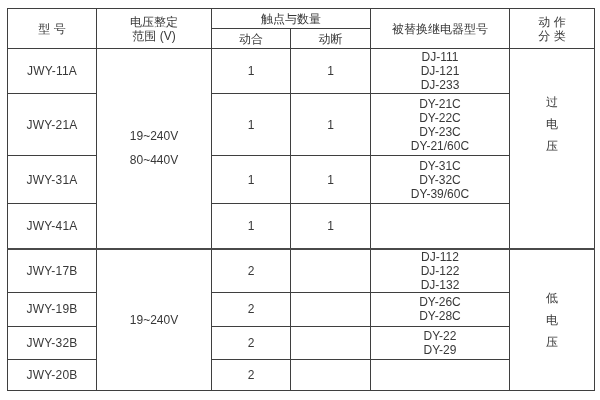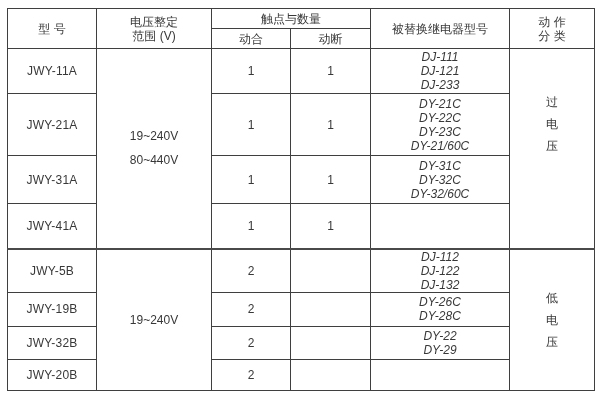--- a/index.html
+++ b/index.html
@@ -28,21 +28,21 @@
   tr.r-21a { height: 62px; }
   tr.r-31a { height: 48px; }
   tr.r-41a { height: 45px; }
   tr.r-12b { height: 41px; }
   tr.r-22b { height: 34px; }
   tr.r-32b { height: 33px; }
   tr.r-42b { height: 31px; }
   
   tr.group-start td { border-top: 2px solid #4a4a4a; }
   td.voltage-cell div { line-height: 24px; }
-  td.replaced-cell div { line-height: 14px; font-style: italic; }
+  td.replaced-cell div { line-height: 14px; }
   td.action-cell div { line-height: 22px; }
   td.action-cell.shift-up { padding-bottom: 48px; }
   td.model-cell { letter-spacing: 0.2px; }
 </style>
 </head>
 <body>
 
 <div class="wrap">
   <table>
     <colgroup>
@@ -105,33 +105,33 @@
           <div>DY-21/60C</div>
         </td>
       </tr>
       <tr class="r-31a">
         <td class="model-cell">JWY-31A</td>
         <td>1</td>
         <td>1</td>
         <td class="replaced-cell">
           <div>DY-31C</div>
           <div>DY-32C</div>
-          <div>DY-32/60C</div>
+          <div>DY-39/60C</div>
           <div></div>
         </td>
       </tr>
       <tr class="r-41a">
         <td class="model-cell">JWY-41A</td>
         <td>1</td>
         <td>1</td>
         <td class="replaced-cell"></td>
       </tr>
 
       <tr class="r-12b group-start">
-        <td class="model-cell">JWY-5B</td>
+        <td class="model-cell">JWY-17B</td>
         <td class="voltage-cell" rowspan="4">
           <div>19~240V</div>
         </td>
         <td>2</td>
         <td></td>
         <td class="replaced-cell">
           <div>DJ-112</div>
           <div>DJ-122</div>
           <div>DJ-132</div>
         </td>

